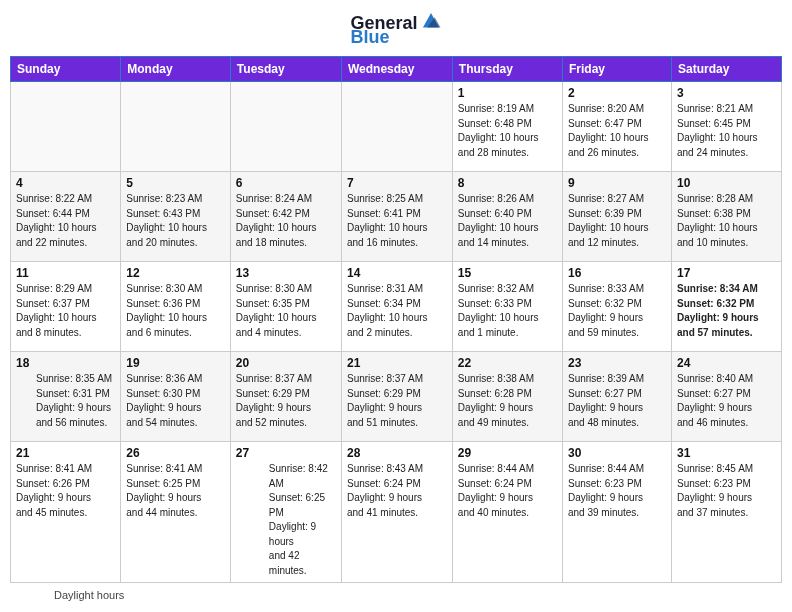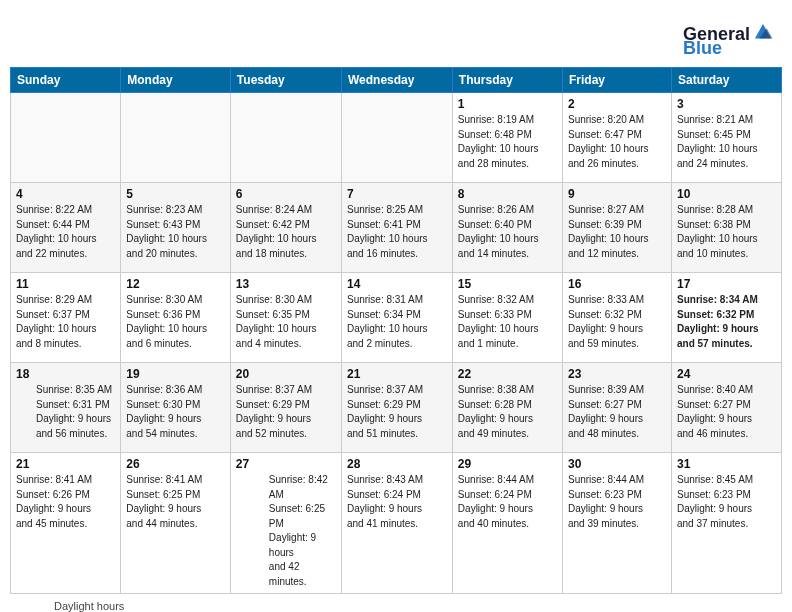--- a/index.html
+++ b/index.html
@@ -5,25 +5,24 @@
     * { box-sizing: border-box; margin: 0; padding: 0; }
     body {
       font-family: Arial, sans-serif;
       background: #fff;
       width: 792px;
       min-height: 612px;
       padding: 10px;
     }
     .header {
       display: flex;
-      justify-content: flex-end;
+      justify-content: center;
       align-items: flex-start;
       margin-bottom: 6px;
       padding: 4px 8px;
-      margin-top: 11px;
     }
     .logo {
       display: flex;
       align-items: center;
     }
     .logo-text-general {
       font-size: 18px;
       font-weight: bold;
       color: #1a1a2e;
       line-height: 1;
@@ -51,21 +50,21 @@
     .location {
       font-size: 13px;
       color: #444;
     }
     .calendar {
       width: 100%;
       border-collapse: collapse;
       font-size: 10.5px;
     }
     .calendar th {
-      background-color: #0369a1;
+      background-color: #6d28d9;
       color: #fff;
       text-align: left;
       padding: 5px 6px;
       font-size: 12px;
       font-weight: bold;
       border: 1px solid #2979c8;
     }
     .calendar td {
       border: 1px solid #ccc;
       vertical-align: top;

